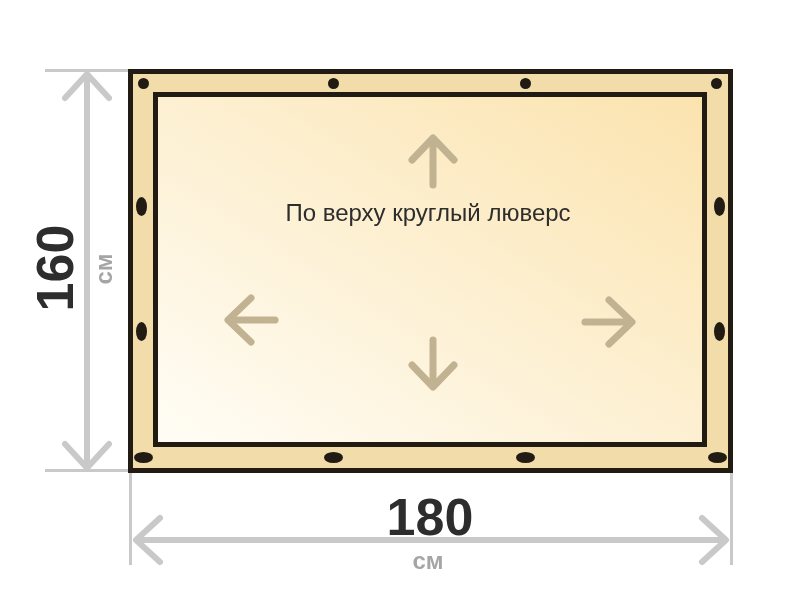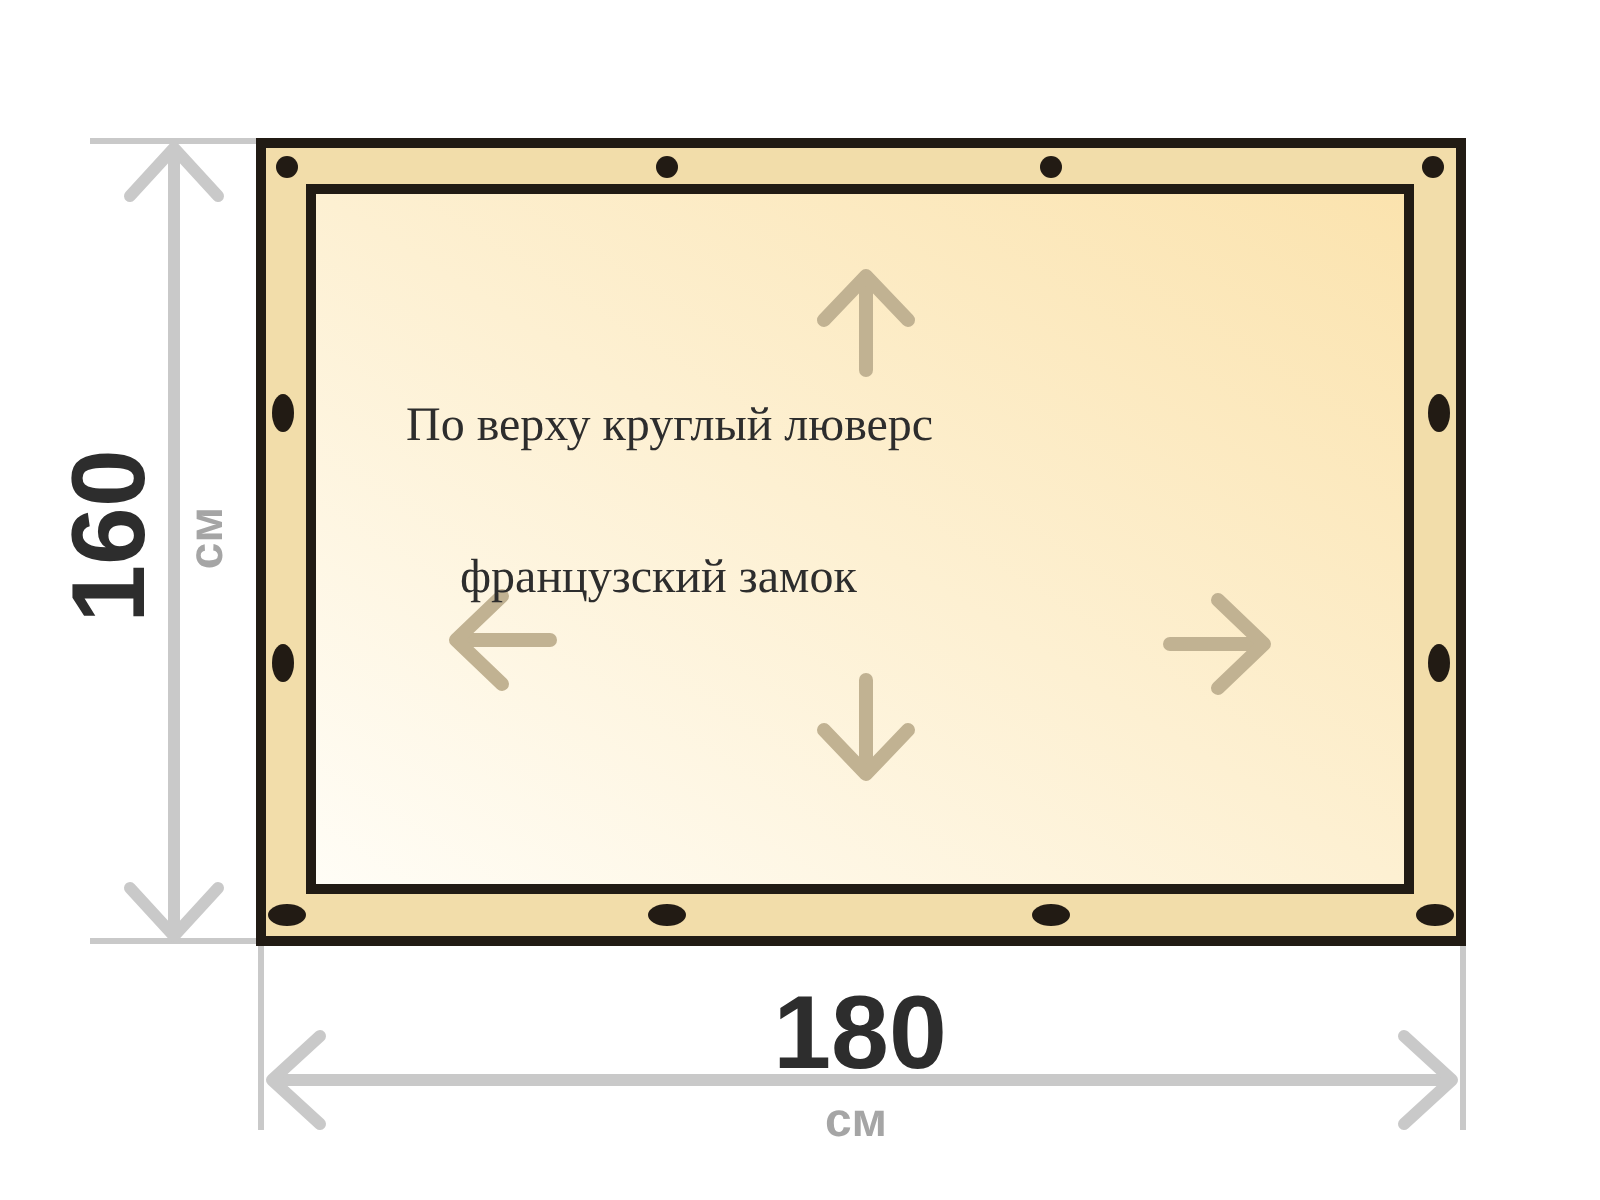--- a/index.html
+++ b/index.html
@@ -60,21 +60,21 @@
     color:var(--unit-gray);font-size:24px;font-weight:bold;
     text-align:center;line-height:28px;white-space:nowrap;
   }
   .v-value{left:-45px;top:240px;width:200px;height:56px;transform:rotate(-90deg);}
   .v-unit{left:54px;top:255px;width:100px;height:28px;transform:rotate(-90deg);}
   .h-value{left:330px;top:489px;width:200px;text-align:center;}
   .h-unit{left:378px;top:548px;width:100px;line-height:26px;}
 
   
   .note{
-    color:var(--text-dark);font-size:24px;white-space:nowrap;font-family:Liberation Serif, serif;
+    color:var(--text-dark);font-size:24px;text-align:center;white-space:nowrap;
   }
   .note-top{left:203px;top:199px;width:450px;line-height:28px;}
   .note-mid{left:230px;top:274px;width:400px;line-height:31px;}
   .note-mid .line{position:static;display:block;}
 
   
   .arrow-up{left:405px;top:131px;}
   .arrow-down{left:405px;top:336px;}
   .arrow-left{left:221px;top:293px;}
   .arrow-right{left:579px;top:295px;}
@@ -127,21 +127,20 @@
     <line class="tan-stroke" x1="12" y1="27" x2="54" y2="27"></line>
     <path class="tan-stroke" d="M30,5 L7,27 L30,49"></path>
   </svg>
   <svg class="arrow-right" width="60" height="54" viewBox="0 0 60 54">
     <line class="tan-stroke" x1="6" y1="27" x2="48" y2="27"></line>
     <path class="tan-stroke" d="M30,5 L53,27 L30,49"></path>
   </svg>
 
   <div class="note note-top">По верху круглый люверс</div>
   <div class="note note-mid">
-    <span class="line">французский замок</span>
   </div>
 
   <div class="ext ext-left"></div>
   <div class="ext ext-right"></div>
   <svg class="hdim" width="606" height="56" viewBox="0 0 606 56">
     <line class="dim-stroke" x1="12" y1="28" x2="594" y2="28"></line>
     <path class="dim-stroke" d="M32,6 L8,28 L32,50"></path>
     <path class="dim-stroke" d="M574,6 L598,28 L574,50"></path>
   </svg>
   <div class="dim-value h-value">180</div>

